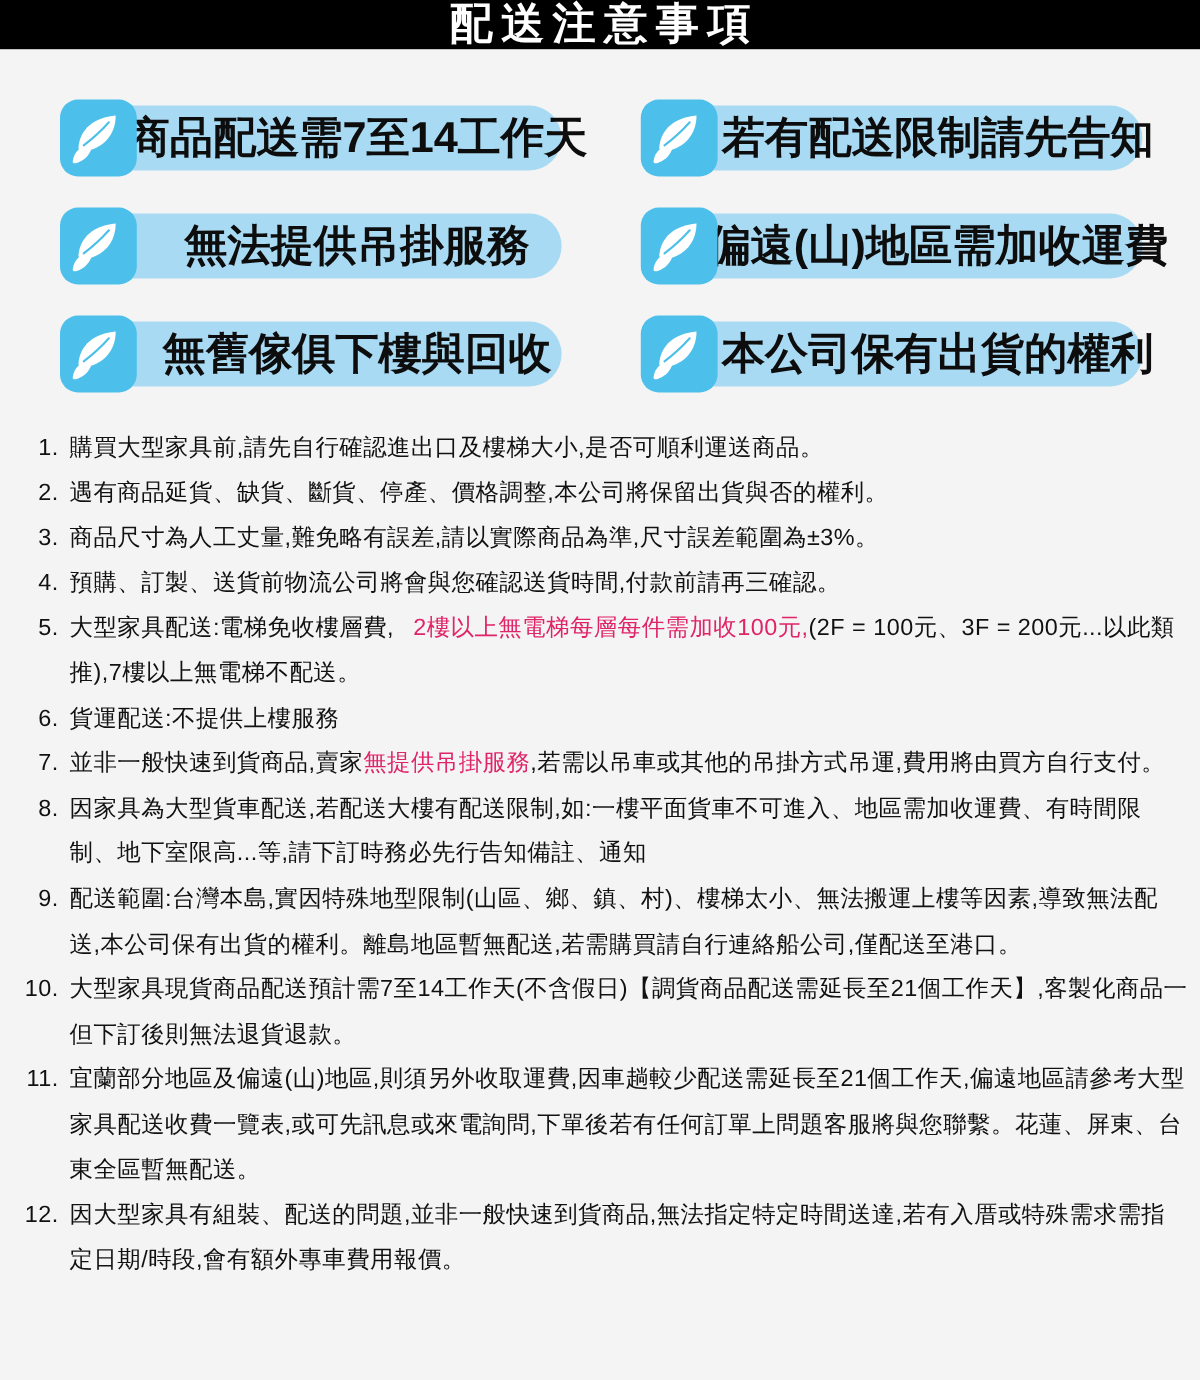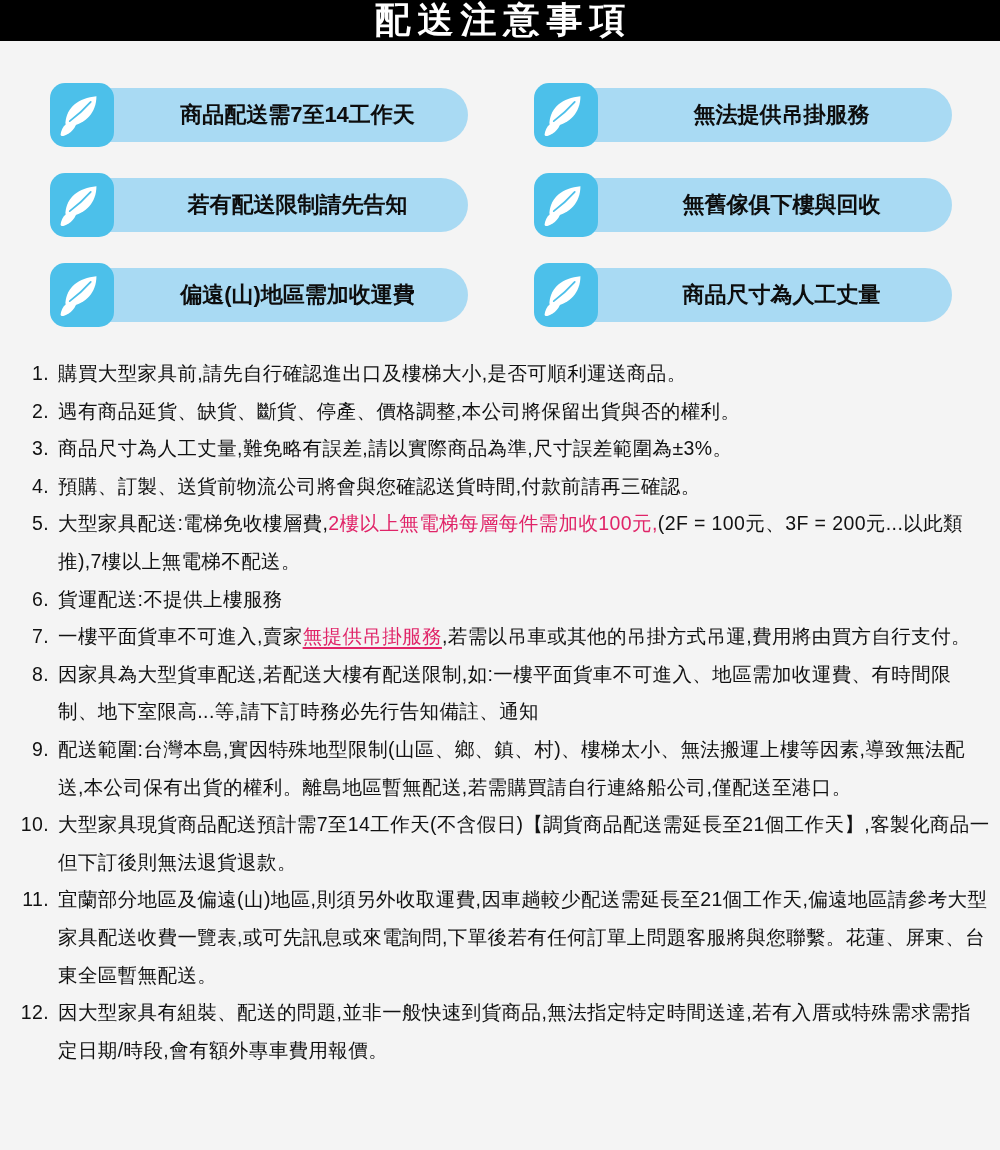--- a/index.html
+++ b/index.html
@@ -31,43 +31,42 @@
     margin:42px 48px 0 50px;
     display:grid;grid-template-columns:1fr 1fr;
     column-gap:66px;row-gap:26px;
   }
   .badge{position:relative;height:64px;}
   .pill{
     position:absolute;left:13px;top:5px;right:0;height:54px;
     background:var(--pill-bg);border-radius:27px;
     display:flex;align-items:center;justify-content:center;
     padding-left:64px;
-    font-size:22px;font-weight:700;color:#0d0d0d;
+    font-size:36px;font-weight:700;color:#0d0d0d;
     white-space:nowrap;
   }
   .icon{
     position:absolute;left:0;top:0;width:64px;height:64px;
     border-radius:15px;background:var(--icon-bg);
     display:flex;align-items:center;justify-content:center;
     z-index:2;
   }
   .icon svg{width:56px;height:56px;display:block;}
   .notes{margin:28px 10px 0 14px;}
   .note{
     display:flex;
     font-size:19.5px;line-height:37.6px;
     letter-spacing:0.4px;
   }
   .num{flex:none;width:44px;text-align:right;padding-right:9px;}
   .note-body{flex:1;min-width:0;}
   .seg.normal{color:var(--text);text-align:right;}
-  .seg.red{color:var(--highlight);}
+  .seg.red{color:var(--highlight);margin-left:16px;}
   .seg.red-u{
     color:var(--highlight);
-    text-decoration:underline;
     text-underline-offset:4px;
     text-decoration-thickness:1.5px;
   }
 </style>
 </head>
 <body>
 
 <div class="page">
   <div class="header">
     <span class="title">配送注意事項</span>
@@ -86,32 +85,43 @@
   </div>
 
   <div class="badge">
     <span class="icon">
       <svg viewBox="0 0 64 64" aria-hidden="true">
         <path fill="#ffffff" d="M13 41 C14.5 23 28 12.5 48.5 10.5 C48.5 29 36.5 41.5 19.5 44.5 C15.5 45.2 13.3 43.8 13 41 Z"></path>
         <path fill="#ffffff" d="M7.5 54.5 C8.5 45 15.5 38.8 26.5 37.8 C25.5 46.8 18.8 53.6 11.5 55.8 C9.3 56.4 7.7 55.8 7.5 54.5 Z"></path>
         <path fill="none" stroke="#4cc0ea" stroke-width="2" stroke-linecap="round" d="M18 39 C26 33 34 26 42 17"></path>
       </svg>
     </span>
+    <span class="pill">若有配送限制請先告知</span>
+  </div>
+
+  <div class="badge">
+    <span class="icon">
+      <svg viewBox="0 0 64 64" aria-hidden="true">
+        <path fill="#ffffff" d="M13 41 C14.5 23 28 12.5 48.5 10.5 C48.5 29 36.5 41.5 19.5 44.5 C15.5 45.2 13.3 43.8 13 41 Z"></path>
+        <path fill="#ffffff" d="M7.5 54.5 C8.5 45 15.5 38.8 26.5 37.8 C25.5 46.8 18.8 53.6 11.5 55.8 C9.3 56.4 7.7 55.8 7.5 54.5 Z"></path>
+        <path fill="none" stroke="#4cc0ea" stroke-width="2" stroke-linecap="round" d="M18 39 C26 33 34 26 42 17"></path>
+      </svg>
+    </span>
     <span class="pill">無法提供吊掛服務</span>
   </div>
 
   <div class="badge">
     <span class="icon">
       <svg viewBox="0 0 64 64" aria-hidden="true">
         <path fill="#ffffff" d="M13 41 C14.5 23 28 12.5 48.5 10.5 C48.5 29 36.5 41.5 19.5 44.5 C15.5 45.2 13.3 43.8 13 41 Z"></path>
         <path fill="#ffffff" d="M7.5 54.5 C8.5 45 15.5 38.8 26.5 37.8 C25.5 46.8 18.8 53.6 11.5 55.8 C9.3 56.4 7.7 55.8 7.5 54.5 Z"></path>
         <path fill="none" stroke="#4cc0ea" stroke-width="2" stroke-linecap="round" d="M18 39 C26 33 34 26 42 17"></path>
       </svg>
     </span>
-    <span class="pill">若有配送限制請先告知</span>
+    <span class="pill">偏遠(山)地區需加收運費</span>
   </div>
 
   <div class="badge">
     <span class="icon">
       <svg viewBox="0 0 64 64" aria-hidden="true">
         <path fill="#ffffff" d="M13 41 C14.5 23 28 12.5 48.5 10.5 C48.5 29 36.5 41.5 19.5 44.5 C15.5 45.2 13.3 43.8 13 41 Z"></path>
         <path fill="#ffffff" d="M7.5 54.5 C8.5 45 15.5 38.8 26.5 37.8 C25.5 46.8 18.8 53.6 11.5 55.8 C9.3 56.4 7.7 55.8 7.5 54.5 Z"></path>
         <path fill="none" stroke="#4cc0ea" stroke-width="2" stroke-linecap="round" d="M18 39 C26 33 34 26 42 17"></path>
       </svg>
     </span>
@@ -119,32 +129,21 @@
   </div>
 
   <div class="badge">
     <span class="icon">
       <svg viewBox="0 0 64 64" aria-hidden="true">
         <path fill="#ffffff" d="M13 41 C14.5 23 28 12.5 48.5 10.5 C48.5 29 36.5 41.5 19.5 44.5 C15.5 45.2 13.3 43.8 13 41 Z"></path>
         <path fill="#ffffff" d="M7.5 54.5 C8.5 45 15.5 38.8 26.5 37.8 C25.5 46.8 18.8 53.6 11.5 55.8 C9.3 56.4 7.7 55.8 7.5 54.5 Z"></path>
         <path fill="none" stroke="#4cc0ea" stroke-width="2" stroke-linecap="round" d="M18 39 C26 33 34 26 42 17"></path>
       </svg>
     </span>
-    <span class="pill">偏遠(山)地區需加收運費</span>
-  </div>
-
-  <div class="badge">
-    <span class="icon">
-      <svg viewBox="0 0 64 64" aria-hidden="true">
-        <path fill="#ffffff" d="M13 41 C14.5 23 28 12.5 48.5 10.5 C48.5 29 36.5 41.5 19.5 44.5 C15.5 45.2 13.3 43.8 13 41 Z"></path>
-        <path fill="#ffffff" d="M7.5 54.5 C8.5 45 15.5 38.8 26.5 37.8 C25.5 46.8 18.8 53.6 11.5 55.8 C9.3 56.4 7.7 55.8 7.5 54.5 Z"></path>
-        <path fill="none" stroke="#4cc0ea" stroke-width="2" stroke-linecap="round" d="M18 39 C26 33 34 26 42 17"></path>
-      </svg>
-    </span>
-    <span class="pill">商品尺寸為人工丈量</span>
+    <span class="pill">本公司保有出貨的權利</span>
   </div>
 </div>
 
   <div class="notes">
   <div class="note">
     <span class="num">1.</span>
     <span class="note-body"><span class="seg normal">購買大型家具前,請先自行確認進出口及樓梯大小,是否可順利運送商品。</span></span>
   </div>
 
   <div class="note">
@@ -167,21 +166,21 @@
     <span class="note-body"><span class="seg normal">大型家具配送:電梯免收樓層費,</span><span class="seg red">2樓以上無電梯每層每件需加收100元,</span><span class="seg normal">(2F = 100元、3F = 200元...以此類推),7樓以上無電梯不配送。</span></span>
   </div>
 
   <div class="note">
     <span class="num">6.</span>
     <span class="note-body"><span class="seg normal">貨運配送:不提供上樓服務</span></span>
   </div>
 
   <div class="note">
     <span class="num">7.</span>
-    <span class="note-body"><span class="seg normal">一樓平面貨車不可進入,賣家</span><span class="seg red-u">無提供吊掛服務</span><span class="seg normal">,若需以吊車或其他的吊掛方式吊運,費用將由買方自行支付。</span></span>
+    <span class="note-body"><span class="seg normal">並非一般快速到貨商品,賣家</span><span class="seg red-u">無提供吊掛服務</span><span class="seg normal">,若需以吊車或其他的吊掛方式吊運,費用將由買方自行支付。</span></span>
   </div>
 
   <div class="note">
     <span class="num">8.</span>
     <span class="note-body"><span class="seg normal">因家具為大型貨車配送,若配送大樓有配送限制,如:一樓平面貨車不可進入、地區需加收運費、有時間限制、地下室限高...等,請下訂時務必先行告知備註、通知</span></span>
   </div>
 
   <div class="note">
     <span class="num">9.</span>
     <span class="note-body"><span class="seg normal">配送範圍:台灣本島,實因特殊地型限制(山區、鄉、鎮、村)、樓梯太小、無法搬運上樓等因素,導致無法配送,本公司保有出貨的權利。離島地區暫無配送,若需購買請自行連絡船公司,僅配送至港口。</span></span>

